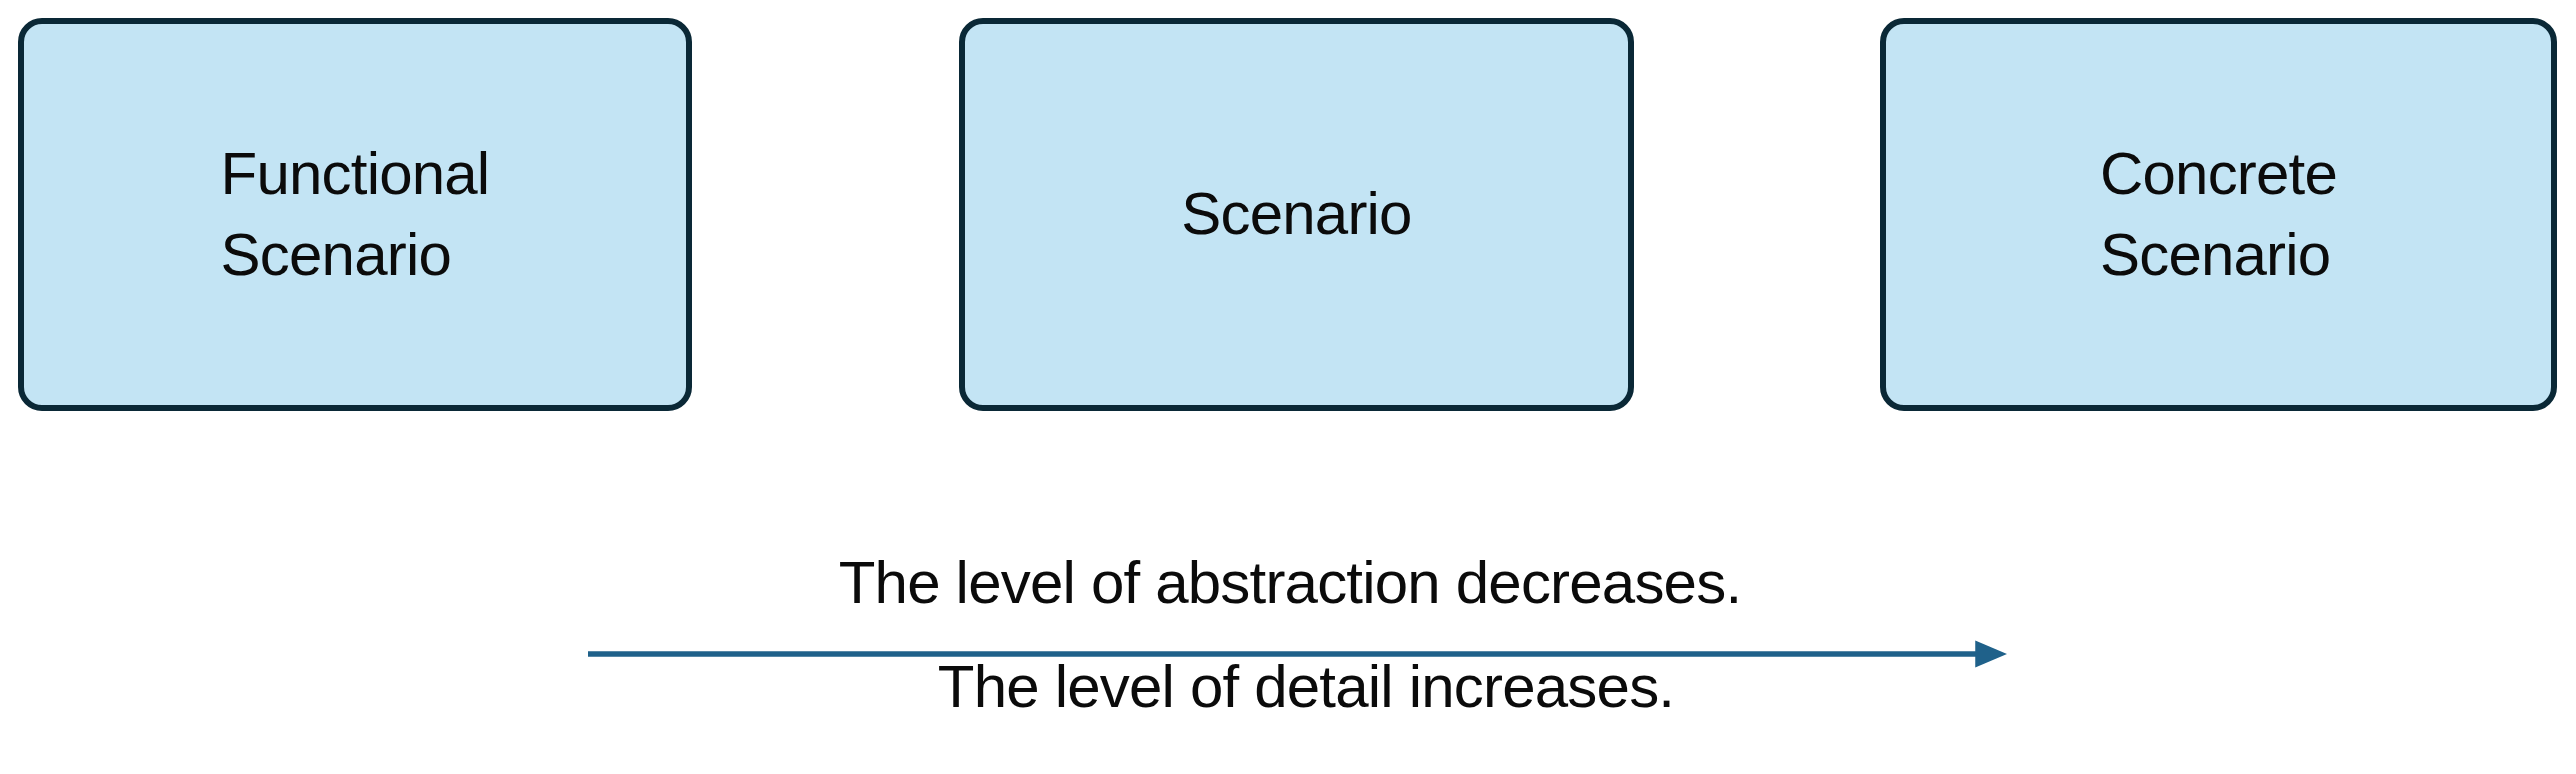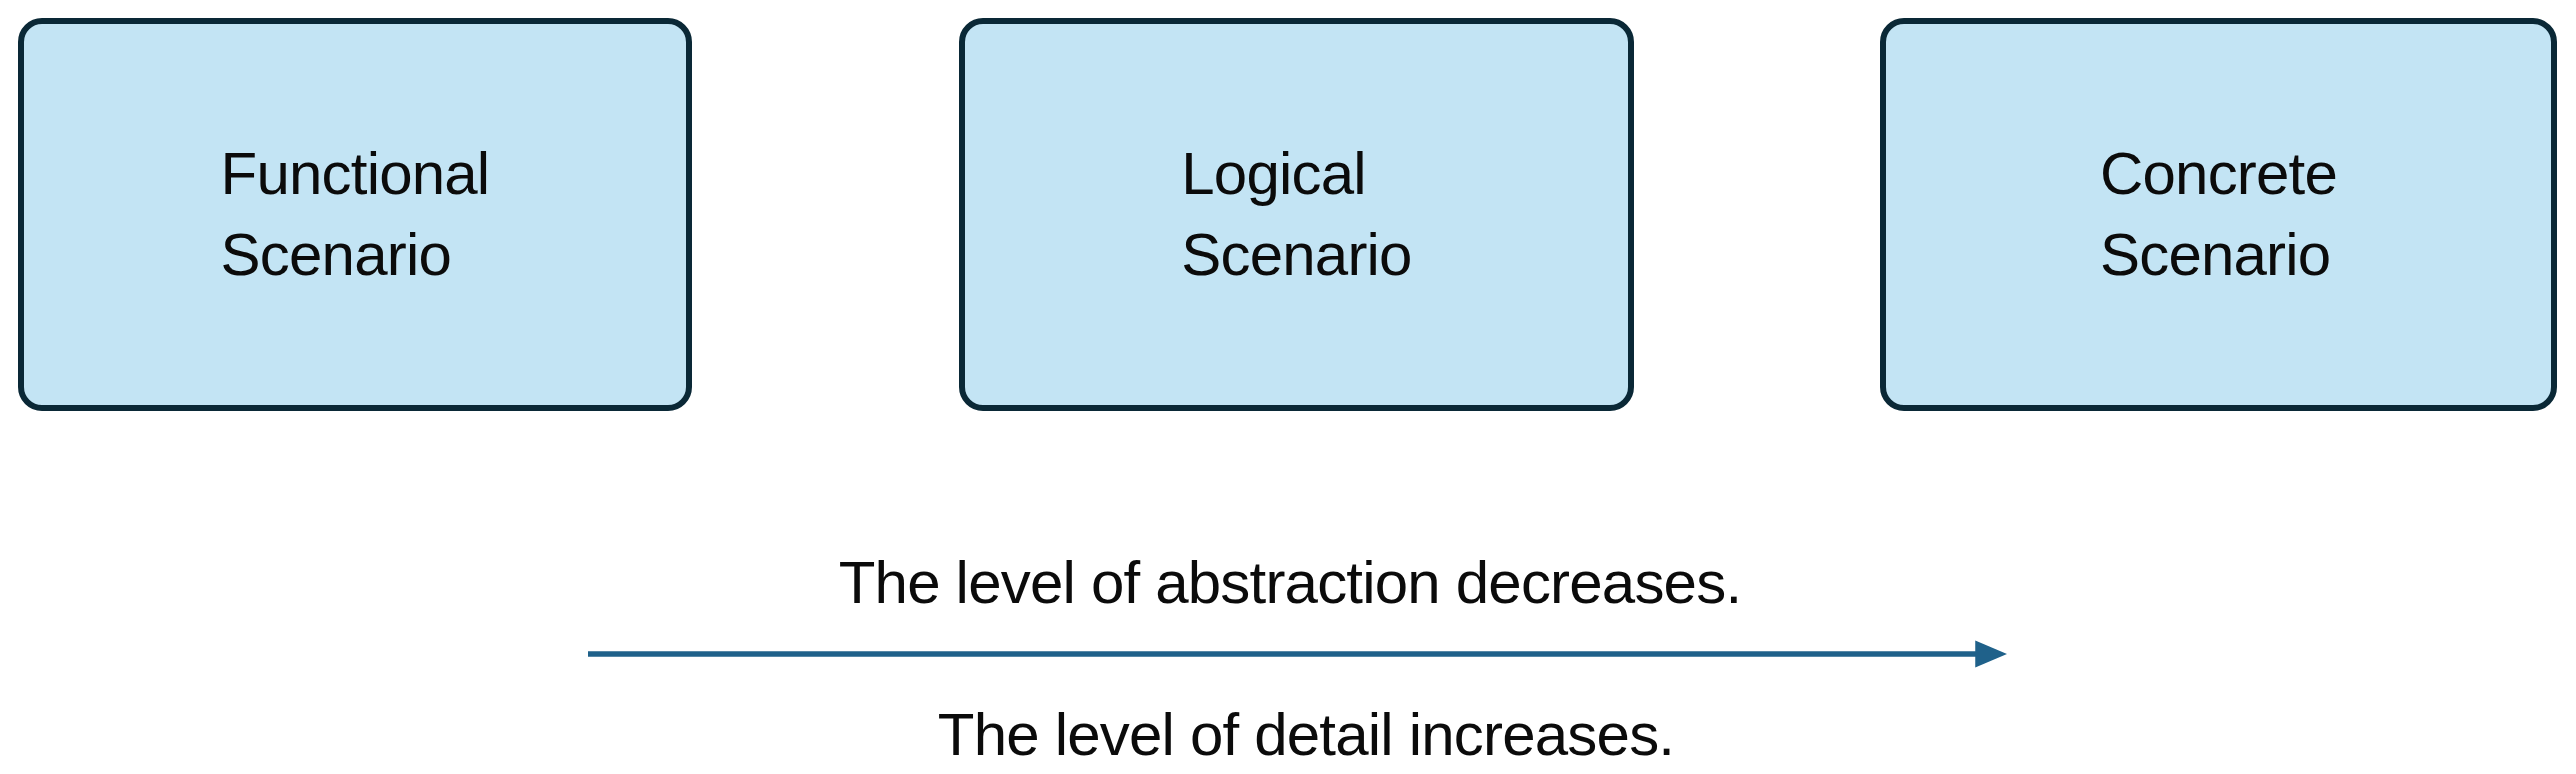--- a/index.html
+++ b/index.html
@@ -40,21 +40,21 @@
   .caption {
     position: absolute;
     white-space: nowrap;
     transform: translateX(-50%);
     font-size: 60px;
     line-height: 1.1;
     letter-spacing: -0.8px;
     color: var(--caption-text, #0B0B0B);
   }
   .caption-top    { left: 1290px; top: 550px; text-align: center; }
-  .caption-bottom { left: 1306px; top: 702px; }
+  .caption-bottom { left: 1306px; top: 654px; }
   .arrow-svg {
     position: absolute;
     left: 588px;
     top: 638px;
     width: 1419px;
     height: 32px;
     display: block;
   }
   .arrow-line { stroke: var(--arrow-color, #1F618A); stroke-width: 7; }
   .arrow-head { fill: var(--arrow-color, #1F618A); }
@@ -66,21 +66,20 @@
 
   <div class="scenario-box box-1">
     <div class="box-label">
       <div>Functional</div>
       <div>Scenario</div>
     </div>
   </div>
 
   <div class="scenario-box box-2">
     <div class="box-label">
-      <div>Logical</div>
       <div>Scenario</div>
     </div>
   </div>
 
   <div class="scenario-box box-3">
     <div class="box-label">
       <div>Concrete</div>
       <div>Scenario</div>
     </div>
   </div>

